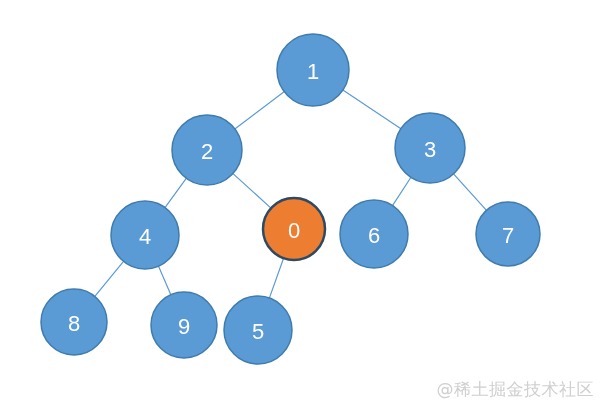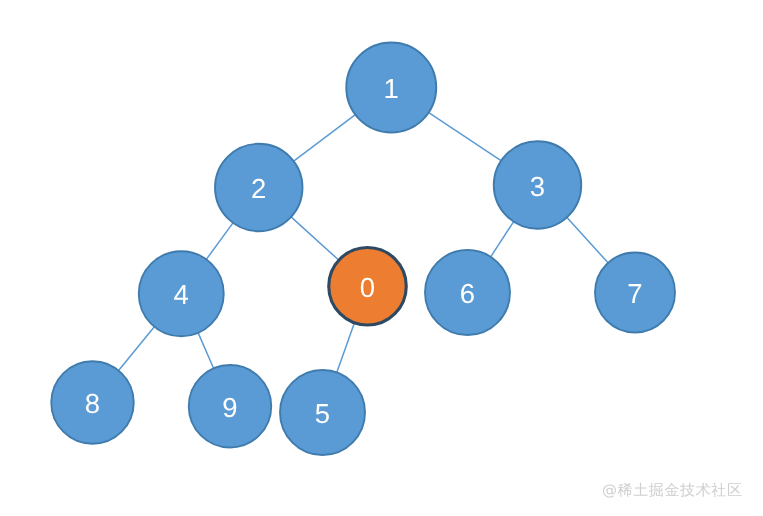--- a/index.html
+++ b/index.html
@@ -35,21 +35,21 @@
     text-anchor: middle;
     dominant-baseline: central;
     pointer-events: none;
     user-select: none;
   }
   #watermark {
     position: absolute;
     right: 16px;
     bottom: 12px;
     font-family: "DejaVu Sans", "Liberation Sans", sans-serif;
-    font-size: 12px;
+    font-size: 17px;
     letter-spacing: 0.5px;
     color: #cfcfcf;
     white-space: nowrap;
     user-select: none;
   }
 </style>
 </head>
 <body>
 
 <div id="canvas">

